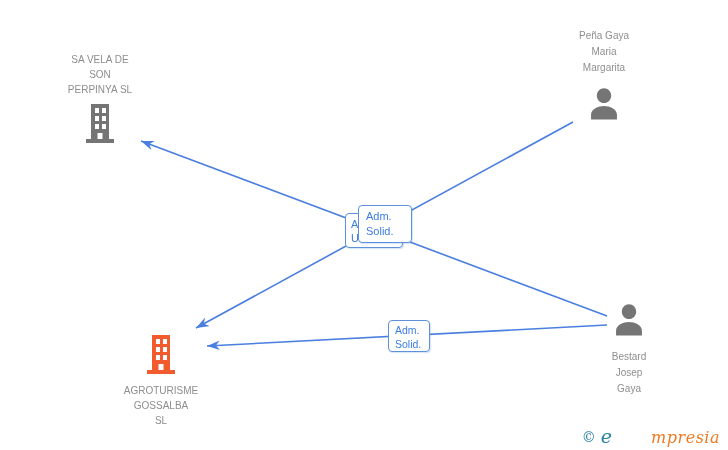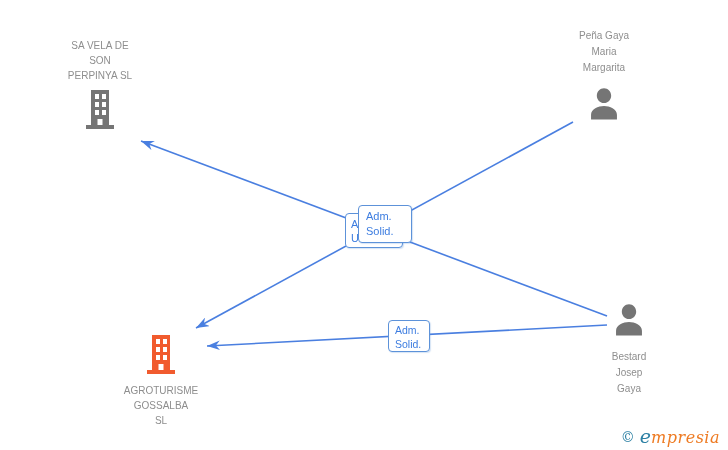--- a/index.html
+++ b/index.html
@@ -31,39 +31,39 @@
     font-size:11px;line-height:15px;padding:3px 0 0 7px;}
   .rel-lower{left:388px;top:320px;width:42px;height:32px;z-index:3;
     font-size:10.5px;line-height:14px;padding:2px 0 0 6px;}
   .watermark{
     position:absolute;right:8px;bottom:3px;z-index:4;
     font-family:"DejaVu Serif",serif;font-style:italic;font-size:16px;
     white-space:nowrap;
   }
   .wm-c{color:#2c80a4;font-size:14px;font-style:normal;vertical-align:1px;}
   .wm-e{color:#2c80a4;font-size:19px;}
-  .wm-rest{color:#ee7b23;letter-spacing:0.5px;}
+  .wm-rest{color:#ee7b23;letter-spacing:0.5px;margin-left:39px;}
 </style>
 </head>
 <body>
 
 <div class="canvas">
 
   <svg class="edges-layer" width="728" height="450" viewBox="0 0 728 450">
     <defs>
       <marker id="arrow" viewBox="0 0 12 9" refX="12" refY="4.5" markerWidth="13" markerHeight="10" markerUnits="userSpaceOnUse" orient="auto">
         <path d="M0,0 L12,4.5 L0,9 L3.8,4.5 Z" fill="#4a7fe0"></path>
       </marker>
     </defs>
     <line x1="573" y1="122" x2="196" y2="328" stroke="#4a7fe0" stroke-width="1.6" marker-end="url(#arrow)"></line>
     <line x1="607" y1="316" x2="141" y2="141" stroke="#4a7fe0" stroke-width="1.6" marker-end="url(#arrow)"></line>
     <line x1="607" y1="325" x2="207" y2="346" stroke="#4a7fe0" stroke-width="1.6" marker-end="url(#arrow)"></line>
   </svg>
 
-  <div class="entity" style="left:35px;top:38px">
+  <div class="entity" style="left:35px;top:52px">
     <div class="name name-top">
       <div>SA VELA DE</div>
       <div>SON</div>
       <div>PERPINYA SL</div>
     </div>
     <span class="icon icon-gray">
       <svg width="34" height="40" viewBox="0 0 34 40">
         <rect x="3" y="36" width="28" height="4" fill="currentColor"></rect>
         <rect x="8" y="1" width="18" height="35" fill="currentColor"></rect>
         <rect x="12" y="5" width="4" height="5" fill="#ffffff"></rect>

